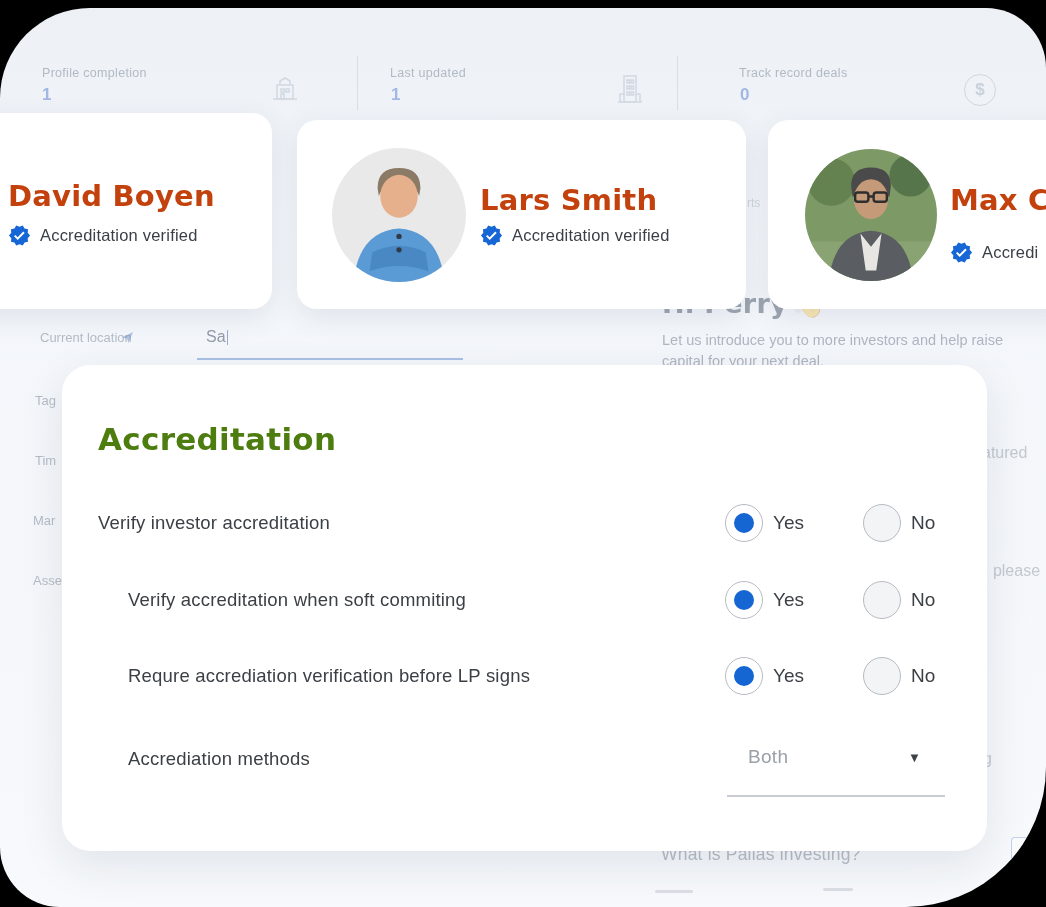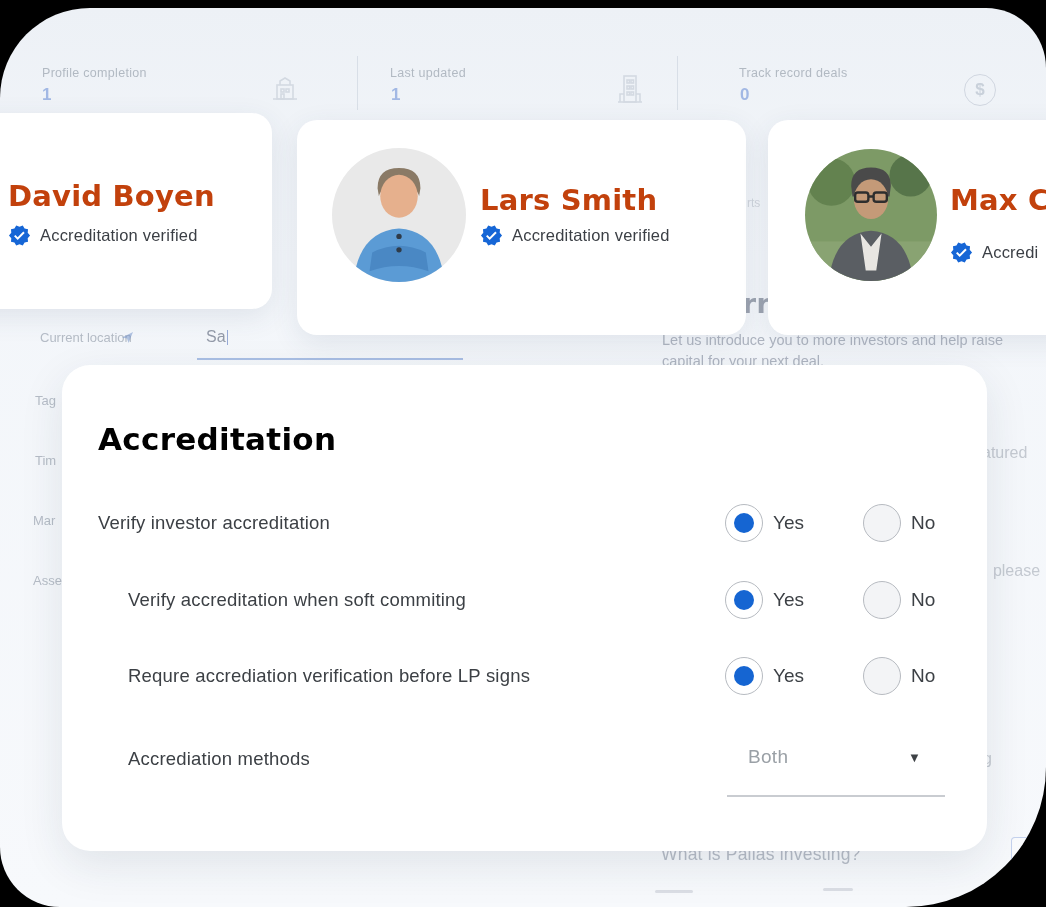--- a/index.html
+++ b/index.html
@@ -21,33 +21,33 @@
   .greeting-sub { font-size:14.5px; line-height:21px; color:rgba(118,128,145,.55); width:360px; }
   .loc-underline { height:2px; background:rgba(95,135,205,.5); }
   .frag { font-size:16px; color:rgba(148,156,168,.5); }
   .bottom-q { font-size:17.5px; color:rgba(118,128,145,.5); letter-spacing:.2px; }
   .plus-btn { width:34px; height:34px; border:1.5px solid rgba(130,160,220,.45); border-radius:4px;
               color:rgba(118,150,215,.65); font-size:20px; line-height:31px; text-align:center; background:rgba(255,255,255,.4); }
   .faint-dash { height:3px; background:rgba(148,156,168,.28); border-radius:2px; }
   .cursor-bar { width:1.5px; height:15px; background:rgba(90,120,190,.6); display:inline-block; vertical-align:middle; margin-left:1px; }
 
   
-  .card { position:absolute; background:#fff; border-radius:20px; height:215px;
+  .card { position:absolute; background:#fff; border-radius:20px; height:189px;
           box-shadow:0 8px 28px rgba(45,65,95,.10); z-index:3; }
   .card-name { font-family:"DejaVu Sans", sans-serif; font-weight:700; font-size:29px;
                color:#c2410c; letter-spacing:.2px; white-space:nowrap; }
   .verified-row { display:flex; align-items:center; gap:9px; white-space:nowrap; }
   .verified-text { font-size:16.5px; color:#3b3f45; letter-spacing:.2px; }
   .avatar { border-radius:50%; overflow:hidden; position:absolute; }
 
   
   .modal { position:absolute; left:62px; top:357px; width:925px; height:486px; background:#fff;
            border-radius:28px; box-shadow:0 14px 44px rgba(30,45,70,.10); z-index:5; }
   .modal-title { position:absolute; left:36px; top:56px; font-family:"DejaVu Sans", sans-serif;
-                 font-weight:700; font-size:31px; color:#000000; letter-spacing:.3px; }
+                 font-weight:700; font-size:31px; color:#4d7c0f; letter-spacing:.3px; }
   .m-row { position:absolute; left:0; width:100%; height:38px; }
   .m-label { position:absolute; top:8px; font-size:18.5px; color:#3c4045; letter-spacing:.2px; white-space:nowrap; }
   .choice { position:absolute; top:0; display:flex; align-items:center; gap:10px; cursor:pointer; }
   .radio { width:38px; height:38px; border-radius:50%; border:1px solid #b7bbc1; background:#fff;
            display:flex; align-items:center; justify-content:center; }
   .radio.unselected { background:#f3f4f6; }
   .radio .dot { width:20px; height:20px; border-radius:50%; background:#1565d2; }
   .choice-label { font-size:19px; color:#3c4045; }
   .dd-value { position:absolute; left:686px; top:6px; font-size:19px; color:#9aa0a6; letter-spacing:.3px; }
   .dd-arrow { position:absolute; left:846px; top:10px; font-size:13px; color:#3e4246; }

